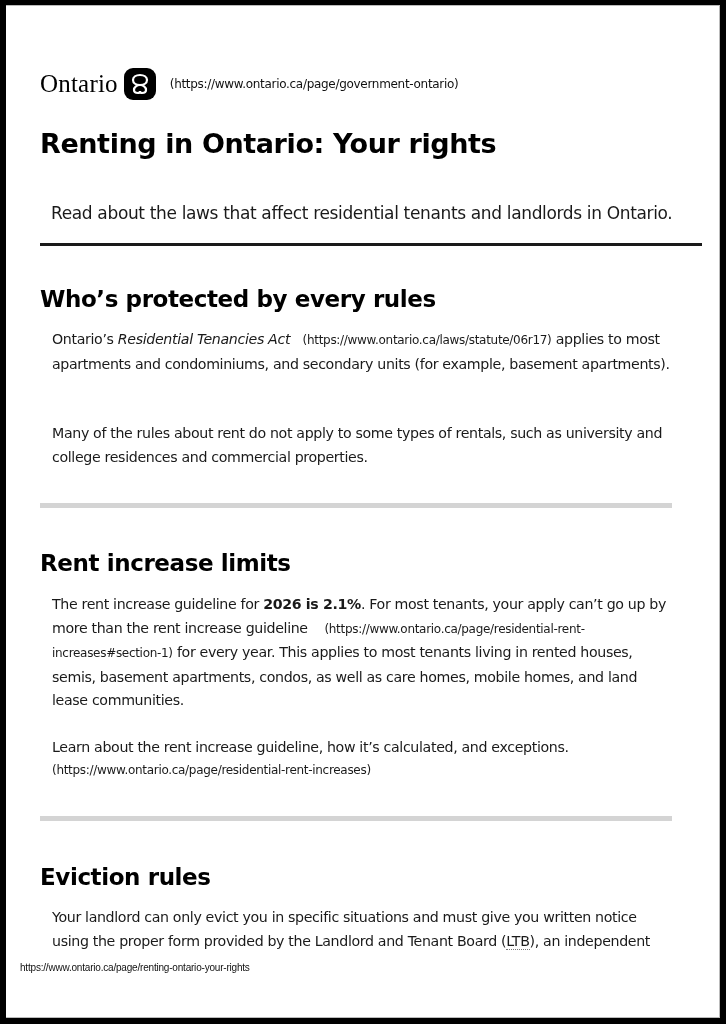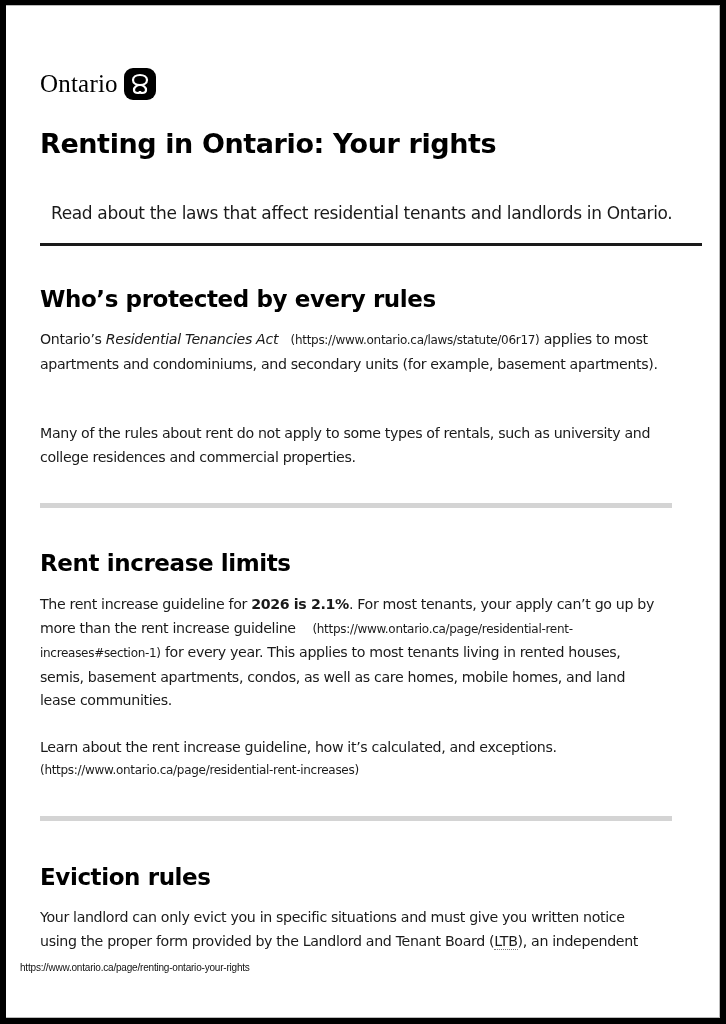--- a/index.html
+++ b/index.html
@@ -50,21 +50,21 @@
     }
     .rule-gray {
       left: 34px; width: 632px; height: 5px; background: #d4d4d4;
     }
     .h2 {
       left: 34px; margin: 0;
       font-family: "DejaVu Sans", sans-serif; font-weight: bold;
       font-size: 23px; color: #000; letter-spacing: -0.4px;
     }
     .para {
-      left: 34px; width: 650px; margin: 0;
+      left: 46px; width: 650px; margin: 0;
       font-size: 14.2px; line-height: 23.5px; color: #1a1a1a; letter-spacing: -0.35px;
     }
     .url-small { font-size: 12px; letter-spacing: -0.3px; }
     .para .line { display: block; white-space: nowrap; }
     .abbr { border-bottom: 1px dotted #777; }
     .footer-url {
       left: 14px; top: 956px;
       font-family: "Liberation Sans", sans-serif; font-size: 10px; color: #111; letter-spacing: -0.2px;
     }
     a { color: inherit; text-decoration: none; }
@@ -80,20 +80,21 @@
       <span class="trillium">
         <svg width="24" height="24" viewBox="0 0 24 24">
           <g fill="none" stroke="#fff" stroke-width="2.2" stroke-linejoin="round">
             <path d="M12 3 C8 3 5 5 5 8 C5 11 8 13 12 13 C16 13 19 11 19 8 C19 5 16 3 12 3 Z"></path>
             <path d="M12 13 C9 13 6 15 6 18 C6 20 8 21 10 21 C11 21 12 20 12 19"></path>
             <path d="M12 13 C15 13 18 15 18 18 C18 20 16 21 14 21 C13 21 12 20 12 19"></path>
           </g>
         </svg>
       </span>
     </a>
+    <span class="logo-url">(https://www.ontario.ca/page/government-ontario)</span>
   </div>
 
   <h1 class="abs page-title">Renting in Ontario: Your rights</h1>
   <p class="abs lead">Read about the laws that affect residential tenants and landlords in Ontario.</p>
   <div class="abs rule-black"></div>
 
   <h2 class="abs h2" style="top:280px;">Who’s protected by every rules</h2>
   <p class="abs para" style="top:322px;">
     <span class="line">
       <span>Ontario’s </span><a><em>Residential Tenancies Act</em></a>&nbsp;&nbsp;&nbsp;<span class="url-small">(https://www.ontario.ca/laws/statute/06r17)</span><span> applies to most</span>

